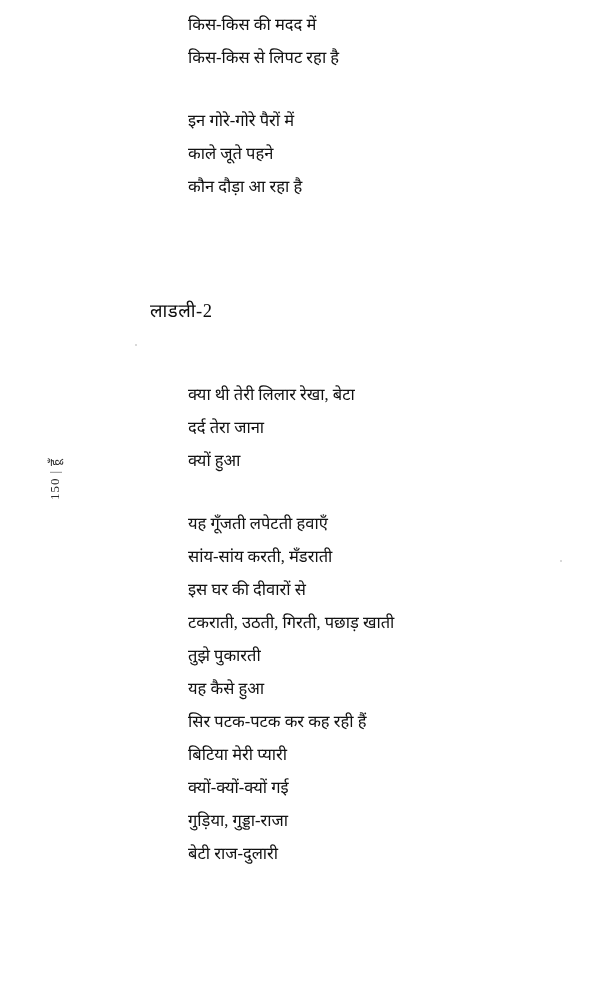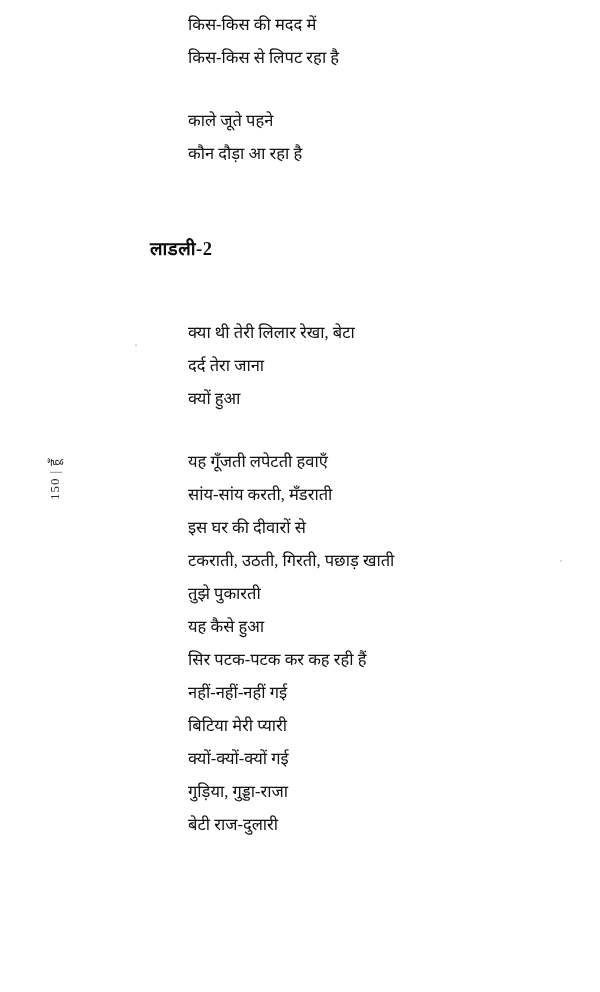--- a/index.html
+++ b/index.html
@@ -64,23 +64,24 @@
   }
 
   
   .indent {
     padding-left: 38px;
   }
 
   .section-heading {
     font-size: 18.5px;
     line-height: 34px;
-    font-weight: 700;
+    font-weight: 400;
     letter-spacing: 0.5px;
     color: #0d0d0d;
+    margin-top: 29px;
   }
   .spacer-md { height: 30px; }
   .spacer-lg { height: 50px; }
   .spacer-xl { height: 62px; }
 
   .top-pad { height: 8px; }
 
   
   .speck {
     position: absolute;
@@ -107,20 +108,21 @@
     <div class="top-pad"></div>
 
     <div class="stanza indent">
       <div class="verse-line">किस-किस की मदद में</div>
       <div class="verse-line">किस-किस से लिपट रहा है</div>
     </div>
 
     <div class="spacer-md"></div>
 
     <div class="stanza indent">
+      <div class="verse-line">इन गोरे-गोरे पैरों में</div>
       <div class="verse-line">काले जूते पहने</div>
       <div class="verse-line">कौन दौड़ा आ रहा है</div>
     </div>
 
     <div class="spacer-xl"></div>
 
     <div class="section-heading">लाडली-2</div>
 
     <div class="spacer-lg"></div>
 
@@ -133,21 +135,20 @@
     <div class="spacer-md"></div>
 
     <div class="stanza indent">
       <div class="verse-line">यह गूँजती लपेटती हवाएँ</div>
       <div class="verse-line">सांय-सांय करती, मँडराती</div>
       <div class="verse-line">इस घर की दीवारों से</div>
       <div class="verse-line">टकराती, उठती, गिरती, पछाड़ खाती</div>
       <div class="verse-line">तुझे पुकारती</div>
       <div class="verse-line">यह कैसे हुआ</div>
       <div class="verse-line">सिर पटक-पटक कर कह रही हैं</div>
-      <div class="verse-line">नहीं-नहीं-नहीं गई</div>
       <div class="verse-line">बिटिया मेरी प्यारी</div>
       <div class="verse-line">क्यों-क्यों-क्यों गई</div>
       <div class="verse-line">गुड़िया, गुड्डा-राजा</div>
       <div class="verse-line">बेटी राज-दुलारी</div>
     </div>
 
     <div class="spacer-md"></div>
 
   </div>
 </div>

